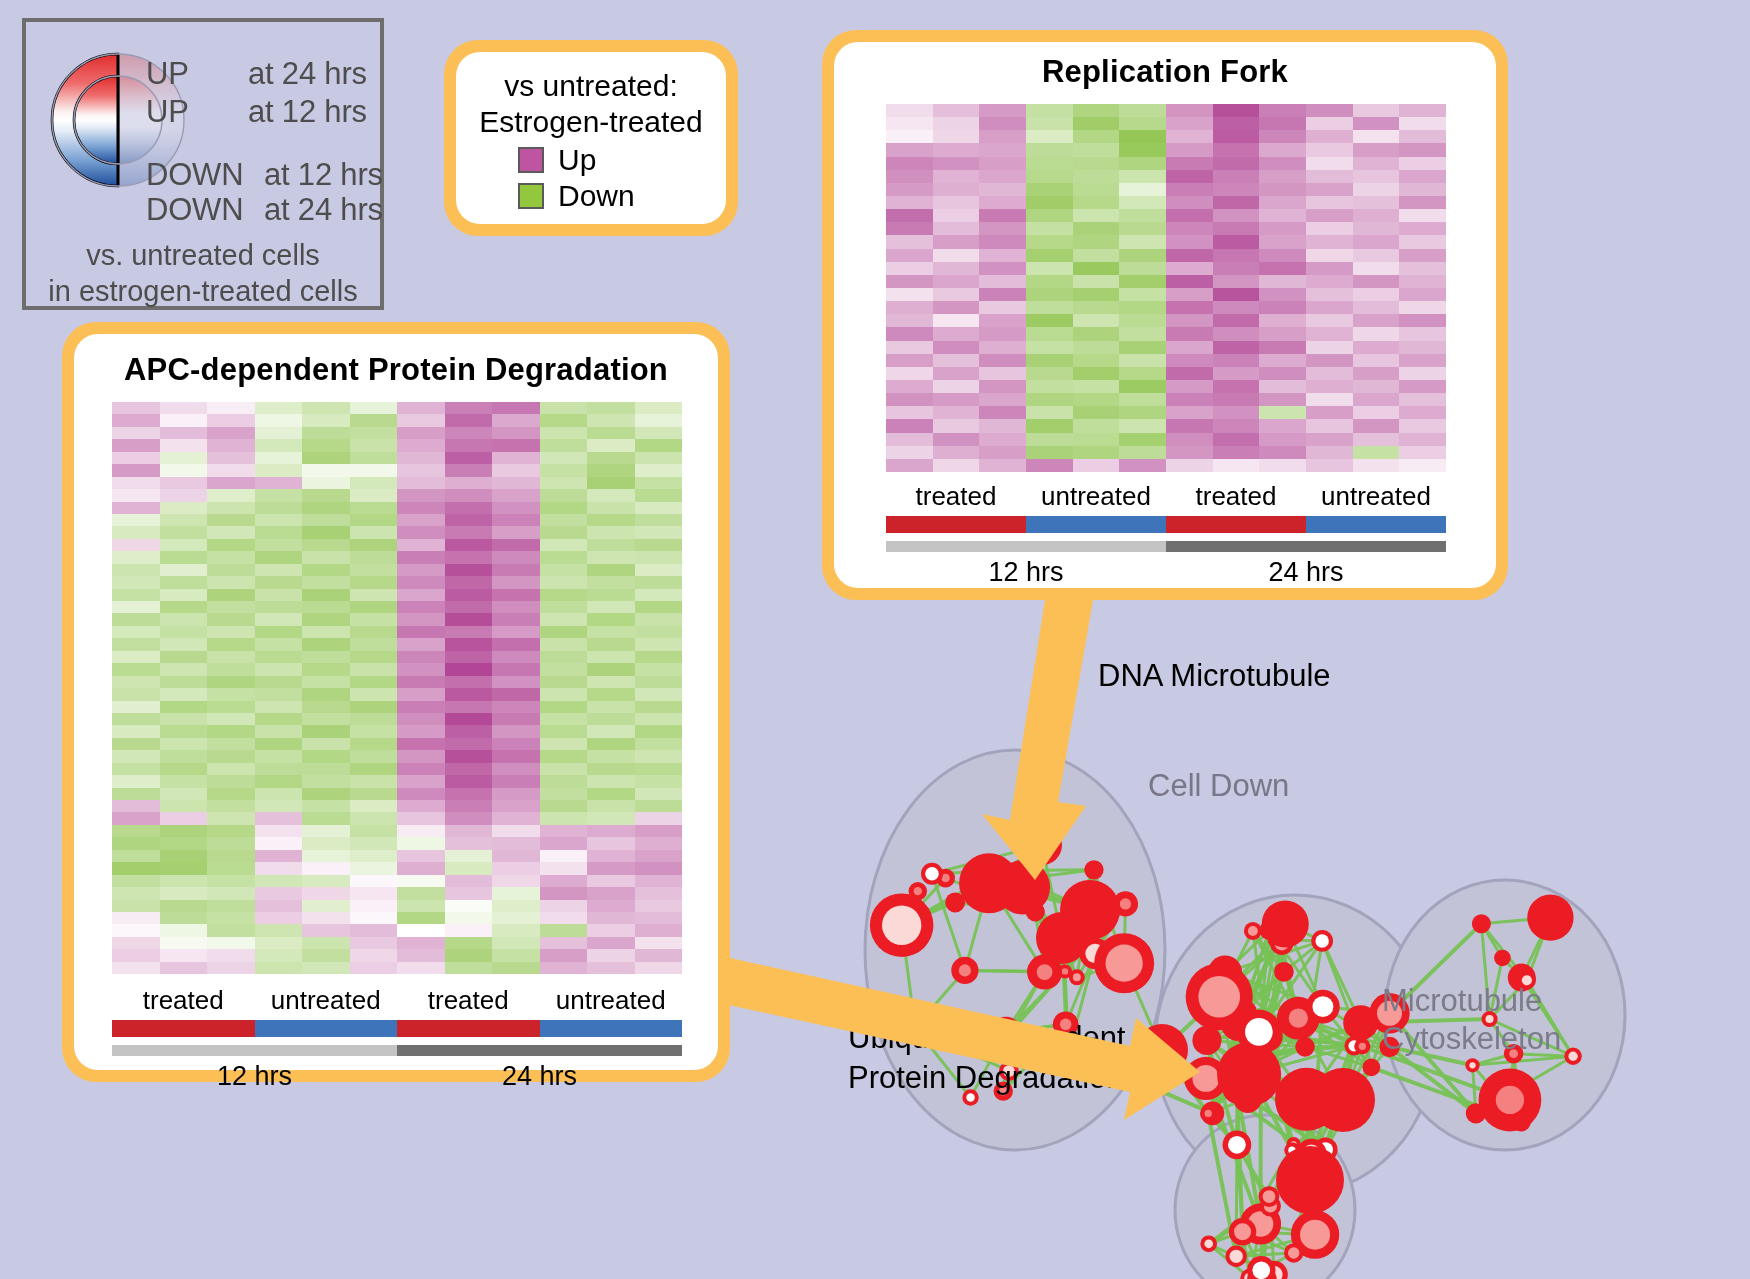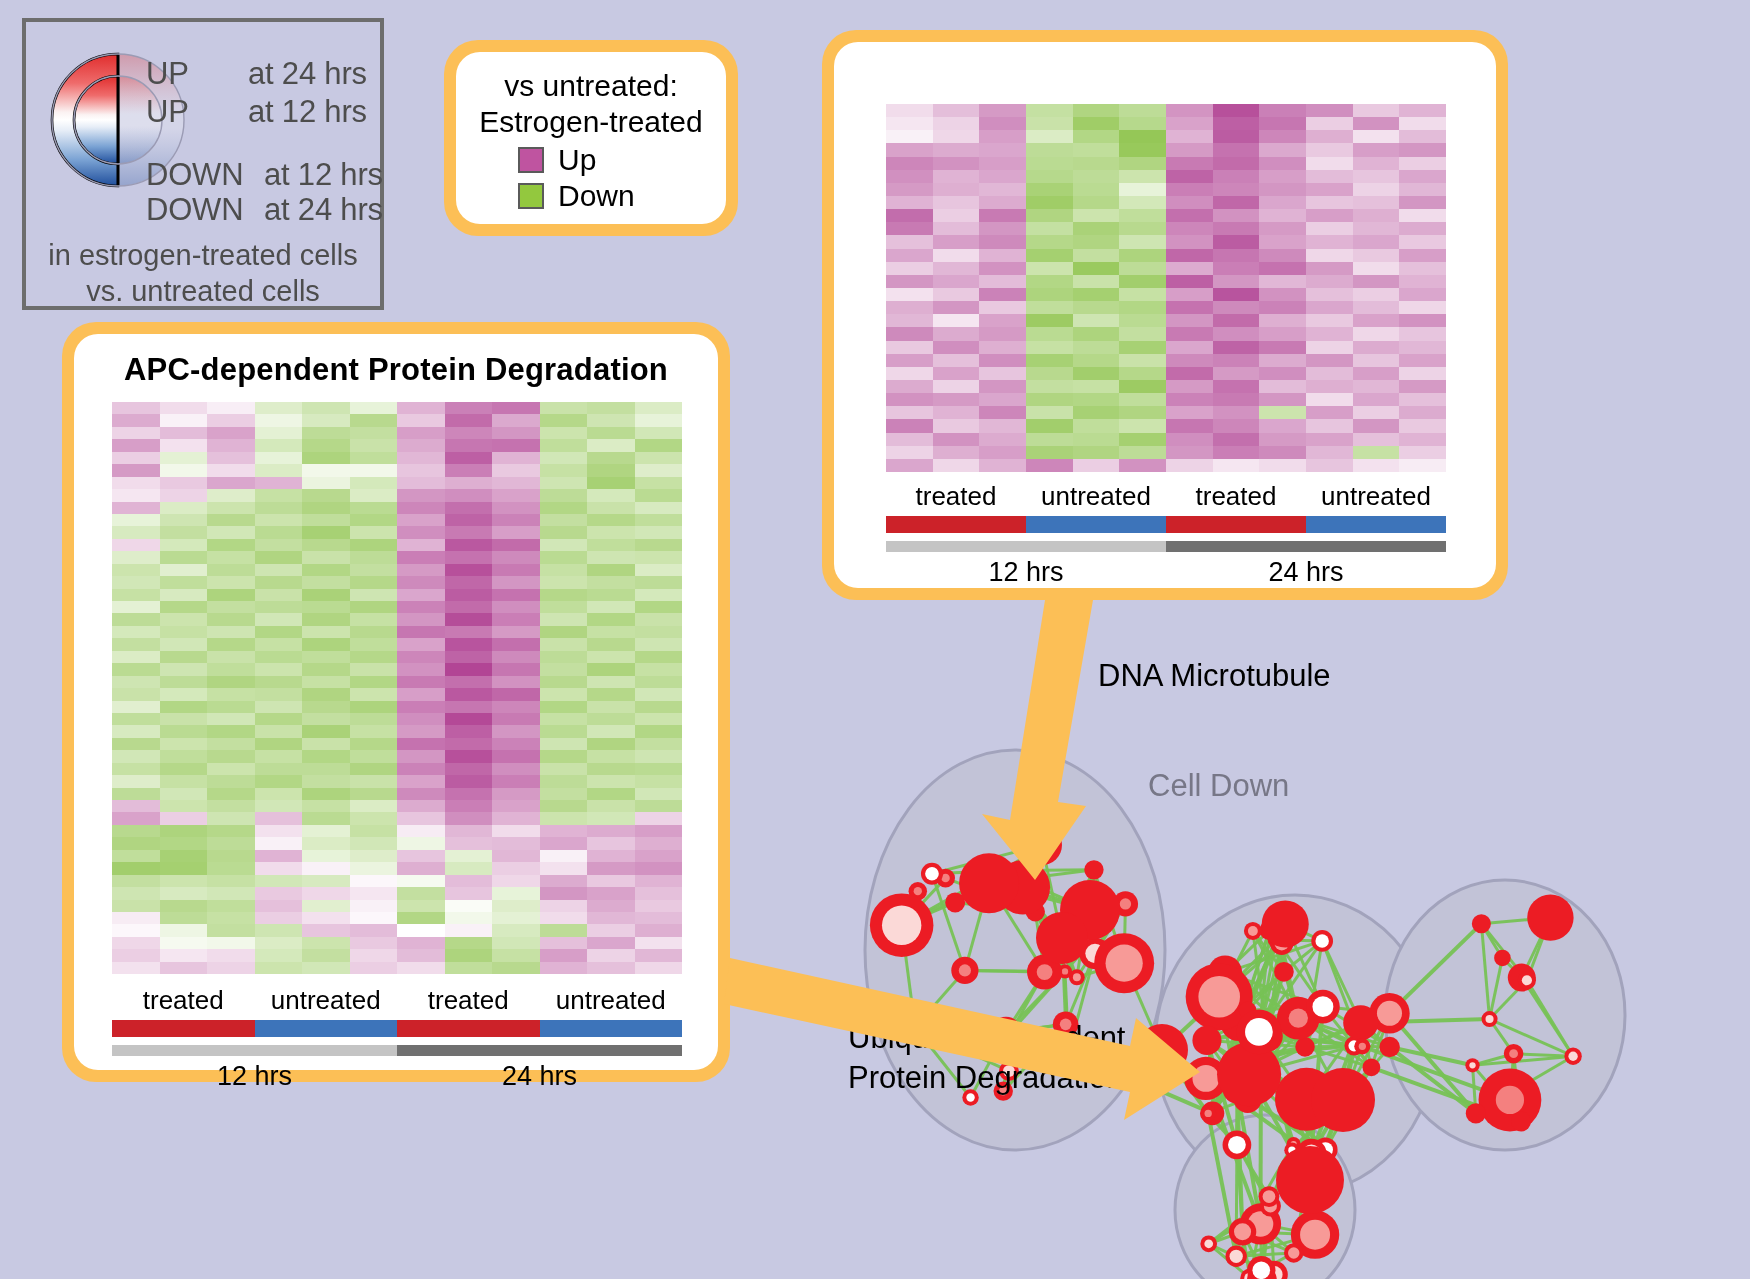--- a/index.html
+++ b/index.html
@@ -129,22 +129,22 @@
     <span class="key-label" style="left:120px;top:72px">UP</span>
     <span class="key-label" style="left:222px;top:72px">at 12 hrs</span>
 
     <span class="key-label" style="left:120px;top:135px">DOWN</span>
     <span class="key-label" style="left:238px;top:135px">at 12 hrs</span>
 
     <span class="key-label" style="left:120px;top:170px">DOWN</span>
     <span class="key-label" style="left:238px;top:170px">at 24 hrs</span>
 
     <div id="key-foot">
+      <div>vs. untreated cells</div>
       <div>in estrogen-treated cells</div>
-      <div>vs. untreated cells</div>
     </div>
   </div>
 
   <div class="opanel" id="legend-panel">
     <div class="inner">
       <div id="legend-title">
         <div>vs untreated:</div>
         <div>Estrogen-treated</div>
       </div>
       <div class="legend-row">
@@ -153,20 +153,21 @@
       </div>
       <div class="legend-row">
         <span class="swatch" id="sw-down" style="background: rgb(147, 200, 62);"></span>
         <span class="legend-lbl">Down</span>
       </div>
     </div>
   </div>
 
   <div class="opanel" id="rf-panel">
     <div class="inner">
+      <div id="rf-title">Replication Fork</div>
       <div class="hm-wrap" id="rf-hm" style="left:52px;top:62px;width:560px;height:368px;">
         <div class="heatmap" id="rf-grid">
             <div class="hm-col">
               <div class="hm-cell" style="background: rgb(241, 220, 235);"></div>
               <div class="hm-cell" style="background: rgb(245, 230, 241);"></div>
               <div class="hm-cell" style="background: rgb(249, 241, 247);"></div>
               <div class="hm-cell" style="background: rgb(217, 162, 202);"></div>
               <div class="hm-cell" style="background: rgb(205, 134, 186);"></div>
               <div class="hm-cell" style="background: rgb(209, 144, 192);"></div>
               <div class="hm-cell" style="background: rgb(213, 154, 197);"></div>
@@ -1625,20 +1626,24 @@
         <circle cx="503.7196335520035" cy="632.9274723529742" r="5.703201175994799" fill="#f79a97"></circle>
         <circle cx="372" cy="430" r="26" fill="#ec1c24"></circle>
         <circle cx="300" cy="290" r="30" fill="#ec1c24"></circle>
         <circle cx="272" cy="318" r="26" fill="#ec1c24"></circle>
         <circle cx="553" cy="480" r="32" fill="#ec1c24"></circle>
         <circle cx="520" cy="560" r="34" fill="#ec1c24"></circle>
       </svg>
 
     <div class="net-label" id="lbl-dna">DNA Microtubule</div>
     <div class="net-label" id="lbl-cc">Cell Down</div>
+    <div class="net-label" id="lbl-mt">
+      <div>Microtubule</div>
+      <div>Cytoskeleton</div>
+    </div>
     <div class="net-label" id="lbl-ub">
       <div>Ubiquitin-dependent</div>
       <div>Protein Degradation</div>
     </div>
   </div>
 
   <svg id="arrows" style="position:absolute;left:0;top:0;width:1750px;height:1279px;pointer-events:none;">
 
     <g>
       <path d="M1045 600 L1010 820 L982 814 L1035 880 L1086 806 L1058 802 L1093 600 Z" fill="#fcbf56"></path>

